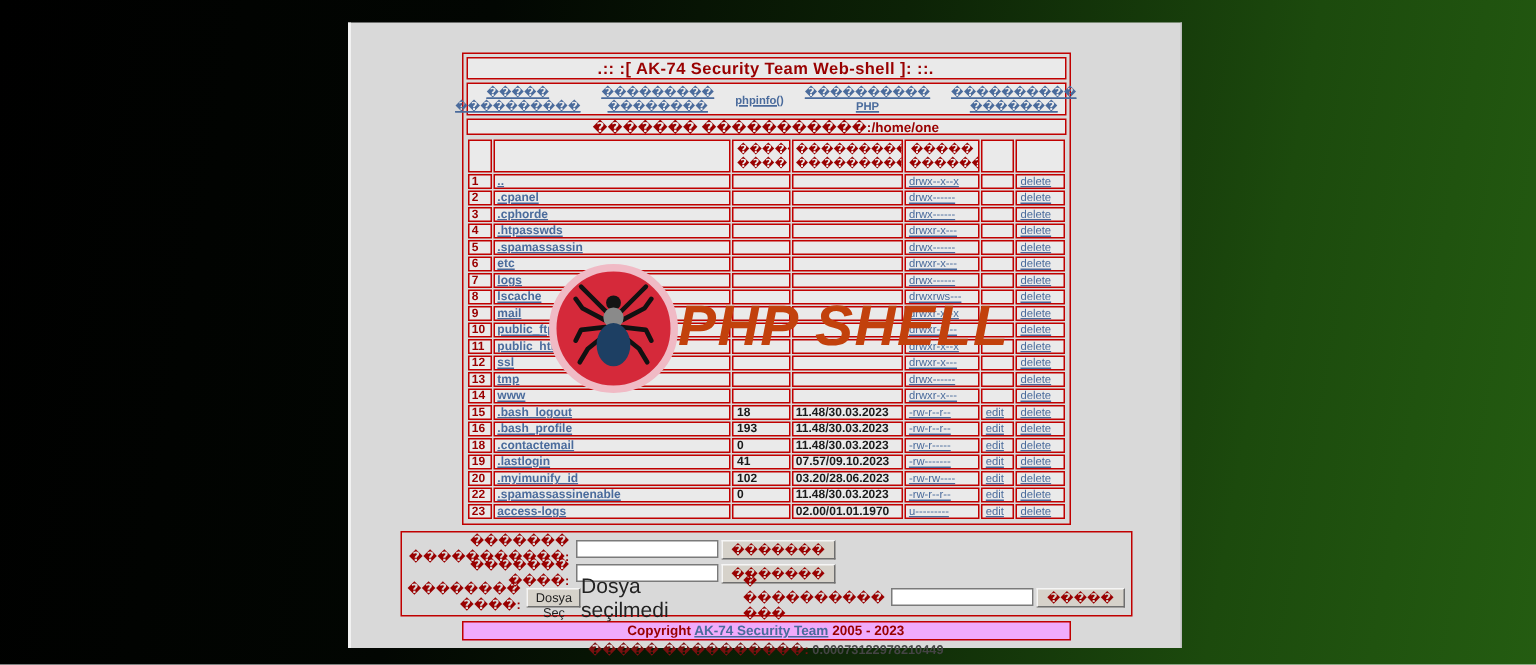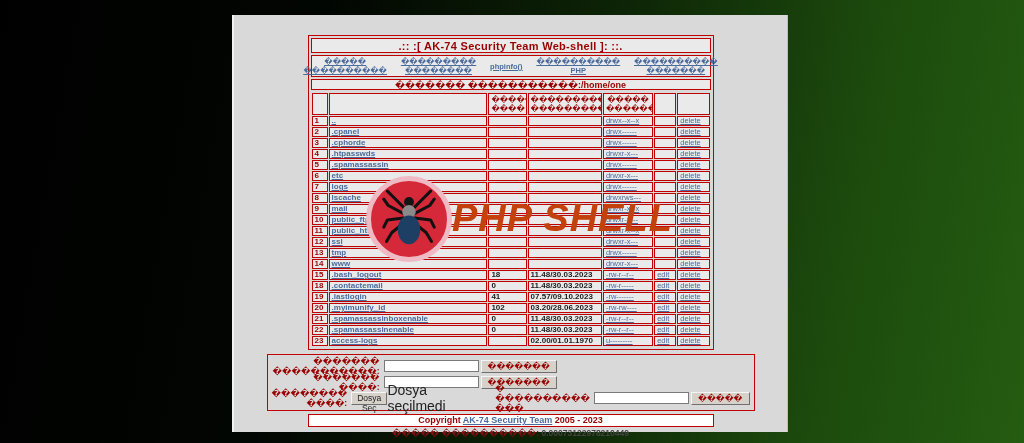--- a/index.html
+++ b/index.html
@@ -42,21 +42,21 @@
   .tinput { width:95px; height:12px; border:1px solid #7a7a7a; background:#ffffff; font-size:9px; padding:0 2px; }
   .gbtn {
     height:13px; font-size:8px; font-weight:bold; color:#990000; background:#d6d2ca;
     border:1px solid; border-color:#f5f5f5 #6f6f6f #6f6f6f #f5f5f5; padding:0 6px; margin-left:2px; cursor:pointer;
     font-family:"Liberation Sans","DejaVu Sans",sans-serif;
   }
   .filebtn { height:13px; font-size:8.5px; color:#222; background:#d6d2ca; border:1px solid; border-color:#f5f5f5 #6f6f6f #6f6f6f #f5f5f5; padding:0 5px; cursor:pointer; font-family:Liberation Sans, sans-serif; }
   .filestatus { font-size:14px; font-weight:normal; color:#222; margin-left:0; }
   .midlabel { font-size:8.5px; font-weight:bold; color:#990000; margin-left:48px; margin-right:4px; }
   
-  .footerbox { width:406px; margin:3px auto 0; border:1px solid #c00000; height:13px; line-height:11px; text-align:center; background:#ffffff; font-size:9px; font-weight:bold; color:#990000; }
+  .footerbox { width:406px; margin:3px auto 0; border:1px solid #c00000; height:13px; line-height:11px; text-align:center; background:#f0abfc; font-size:9px; font-weight:bold; color:#990000; }
   .footerbox a { font-weight:bold; }
   .timing { text-align:center; font-size:8.5px; font-weight:bold; margin-top:1px; }
   .timing .tl { color:#7a1010; }
   .timing .tv { color:#444; font-weight:bold; }
   
   .watermark { position:absolute; left:0; top:0; width:1024px; height:443px; pointer-events:none; z-index:10; }
   .wm-circle {
     position:absolute; left:366px; top:176px; width:86px; height:86px; border-radius:50%;
     background:#d5293a; border:5px solid #f0bac5; display:flex; align-items:center; justify-content:center;
   }
@@ -251,20 +251,29 @@
           <tr>
             <td class="cnum">15</td>
             <td class="cname"><a href="#">.bash_logout</a></td>
             <td class="csize">18</td>
             <td class="cdate">11.48/30.03.2023</td>
             <td class="cperm"><a href="#">-rw-r--r--</a></td>
             <td class="cedit"><a href="#">edit</a></td>
             <td class="cdel"><a href="#">delete</a></td>
           </tr>
           <tr>
+            <td class="cnum">16</td>
+            <td class="cname"><a href="#">.bash_profile</a></td>
+            <td class="csize">193</td>
+            <td class="cdate">11.48/30.03.2023</td>
+            <td class="cperm"><a href="#">-rw-r--r--</a></td>
+            <td class="cedit"><a href="#">edit</a></td>
+            <td class="cdel"><a href="#">delete</a></td>
+          </tr>
+          <tr>
             <td class="cnum">18</td>
             <td class="cname"><a href="#">.contactemail</a></td>
             <td class="csize">0</td>
             <td class="cdate">11.48/30.03.2023</td>
             <td class="cperm"><a href="#">-rw-r-----</a></td>
             <td class="cedit"><a href="#">edit</a></td>
             <td class="cdel"><a href="#">delete</a></td>
           </tr>
           <tr>
             <td class="cnum">19</td>
@@ -274,29 +283,20 @@
             <td class="cperm"><a href="#">-rw-------</a></td>
             <td class="cedit"><a href="#">edit</a></td>
             <td class="cdel"><a href="#">delete</a></td>
           </tr>
           <tr>
             <td class="cnum">20</td>
             <td class="cname"><a href="#">.myimunify_id</a></td>
             <td class="csize">102</td>
             <td class="cdate">03.20/28.06.2023</td>
             <td class="cperm"><a href="#">-rw-rw----</a></td>
-            <td class="cedit"><a href="#">edit</a></td>
-            <td class="cdel"><a href="#">delete</a></td>
-          </tr>
-          <tr>
-            <td class="cnum">21</td>
-            <td class="cname"><a href="#">.spamassassinboxenable</a></td>
-            <td class="csize">0</td>
-            <td class="cdate">11.48/30.03.2023</td>
-            <td class="cperm"><a href="#">-rw-r--r--</a></td>
             <td class="cedit"><a href="#">edit</a></td>
             <td class="cdel"><a href="#">delete</a></td>
           </tr>
           <tr>
             <td class="cnum">22</td>
             <td class="cname"><a href="#">.spamassassinenable</a></td>
             <td class="csize">0</td>
             <td class="cdate">11.48/30.03.2023</td>
             <td class="cperm"><a href="#">-rw-r--r--</a></td>
             <td class="cedit"><a href="#">edit</a></td>

